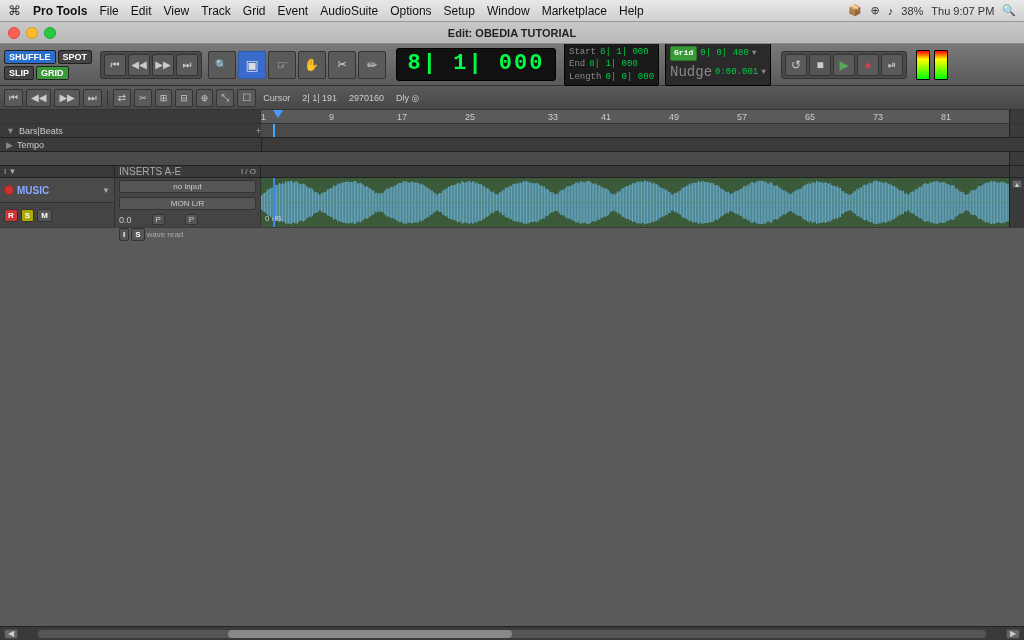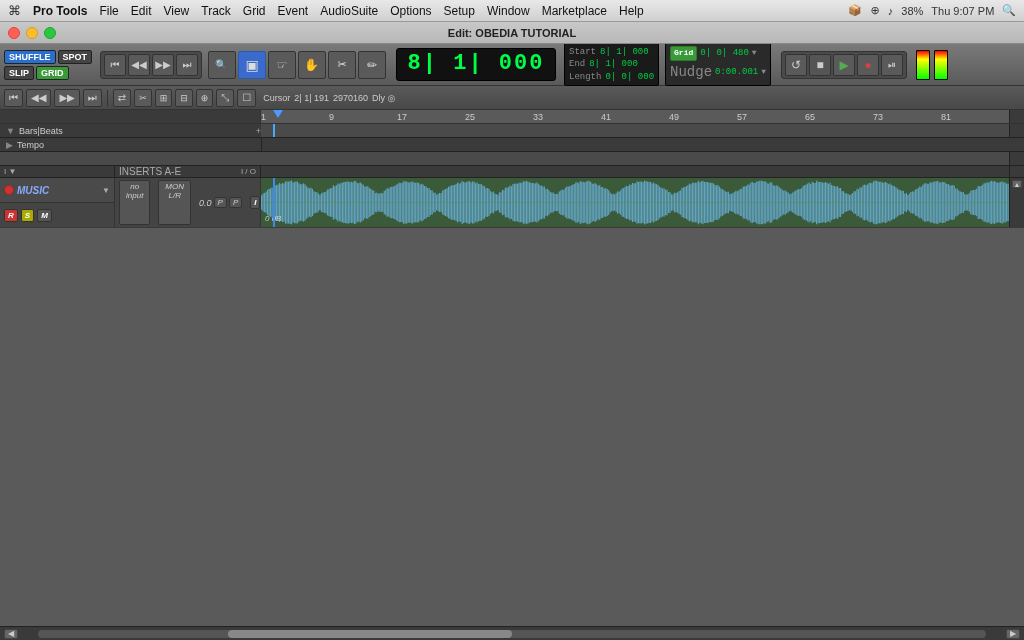--- a/index.html
+++ b/index.html
@@ -230,21 +230,21 @@
       color: #ccc;
       font-size: 10px;
       padding: 0 4px;
       gap: 2px;
     }
     .status-area {
       font-size: 9px;
       color: #ccc;
       margin-left: 4px;
       display: flex;
-      gap: 4px;
+      gap: 12px;
       align-items: center;
     }
     .ruler-mark {
       position: absolute;
       color: #ccc;
       font-size: 9px;
       top: 2px;
     }
 
     
@@ -280,21 +280,20 @@
       font-size: 9px;
       color: #fff;
       font-weight: 700;
     }
 
     
     #tracks-container {
       display: flex;
       flex-direction: column;
       background: #4c1d95;
-      font-style: italic;
     }
 
     .track-row {
       display: flex;
       border-bottom: 1px solid #3a3a3a;
       height: 50px;
     }
     .track-icon {
       width: 10px; height: 10px;
       border-radius: 50%;
@@ -322,21 +321,21 @@
       font-size: 8px;
       padding: 1px 6px;
       margin: 2px 4px;
       text-align: center;
       cursor: pointer;
     }
     .vol-row {
       display: flex;
       align-items: center;
       padding: 2px 4px;
-      gap: 2px;
+      gap: 20px;
     }
     .vol-val { color: #ccc; font-size: 9px; }
     .pan-btn {
       background: #555;
       border: 1px solid #333;
       border-radius: 2px;
       color: #ccc;
       font-size: 8px;
       padding: 0 3px;
       cursor: pointer;
@@ -564,21 +563,21 @@
 
   <div style="flex:1; position:relative; background:#5a5a5a; overflow:hidden;">
 
     <div style="position:absolute; left:12px; top:0; z-index:10;">
       <div class="playhead-triangle"></div>
     </div>
     <span class="ruler-mark" style="left:0px;">1</span>
     <span class="ruler-mark" style="left:68px;">9</span>
     <span class="ruler-mark" style="left:136px;">17</span>
     <span class="ruler-mark" style="left:204px;">25</span>
-    <span class="ruler-mark" style="left:272px;">33</span>
+    <span class="ruler-mark" style="left:287px;">33</span>
     <span class="ruler-mark" style="left:340px;">41</span>
     <span class="ruler-mark" style="left:408px;">49</span>
     <span class="ruler-mark" style="left:476px;">57</span>
     <span class="ruler-mark" style="left:544px;">65</span>
     <span class="ruler-mark" style="left:612px;">73</span>
     <span class="ruler-mark" style="left:680px;">81</span>
 
   </div>
   <div style="width:15px; background:#3a3a3a; border-left:1px solid #222;"></div>
 </div>
@@ -631,21 +630,21 @@
         <span style="font-size:10px; font-weight:700; color:#88aaff; flex:1;">MUSIC</span>
         <span style="font-size:8px; color:#aaa;">▼</span>
       </div>
       <div style="display:flex; align-items:center; height:24px; padding:2px 4px; gap:3px; background:#444;">
         <div class="track-small-btn active-red">R</div>
         <div class="track-small-btn active-yellow">S</div>
         <div class="track-small-btn">M</div>
       </div>
     </div>
 
-    <div style="width:146px; min-width:146px; background:#444; border-right:1px solid #333; display:flex; flex-direction:row; font-size:9px;">
+    <div style="width:146px; min-width:146px; background:#444; border-right:1px solid #333; display:flex; flex-direction:column; font-size:9px;">
       <div class="io-btn">no input</div>
       <div class="io-btn">MON L/R</div>
       <div class="vol-row">
         <span class="vol-val">0.0</span>
         <div class="pan-btn">P</div>
         <div class="pan-btn">P</div>
       </div>
 
       <div style="display:flex; align-items:center; padding:1px 4px; gap:2px;">
         <div class="track-small-btn">I</div>

